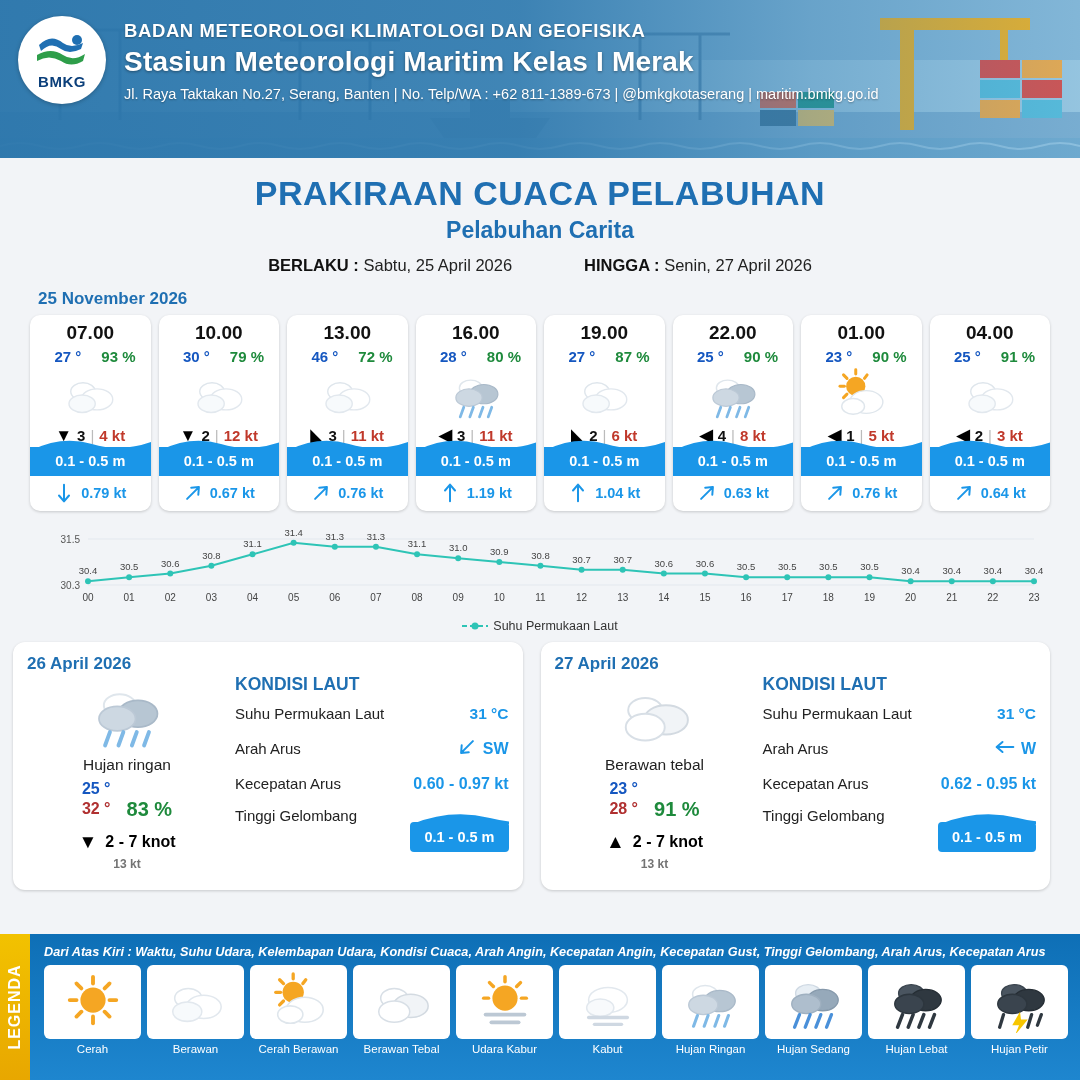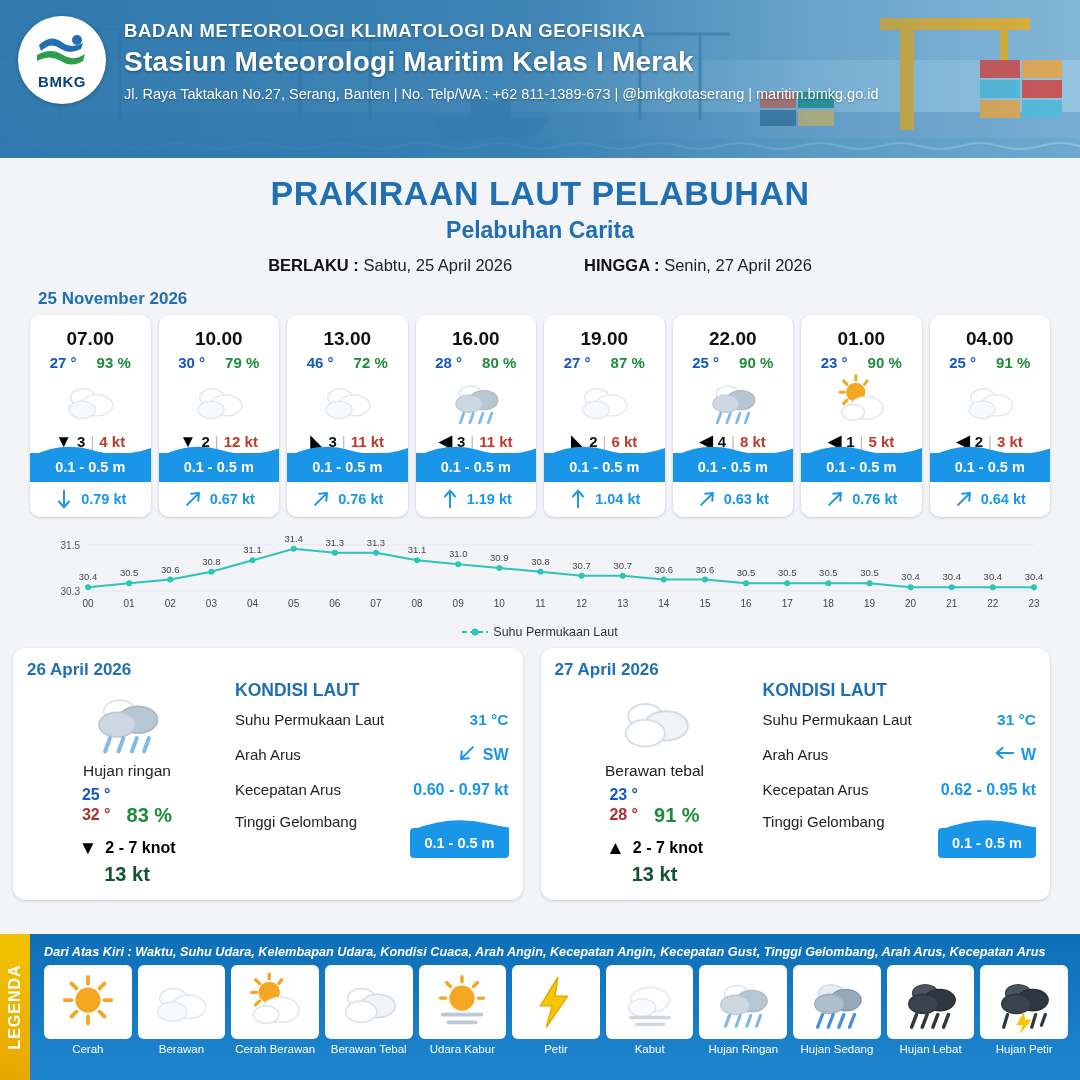--- a/index.html
+++ b/index.html
@@ -64,22 +64,22 @@
     justify-content: center;
   }
   .card {
     width: 124px;
     background:#fff;
     border-radius: 10px;
     box-shadow: 0 1px 3px rgba(0,0,0,.18);
     overflow: hidden;
     display:flex; flex-direction:column;
   }
-  .c-time { text-align:center; font-size:19px; font-weight:bold; color:#111; padding-top:13px; }
-  .c-th { display:flex; justify-content:center; gap:20px; font-size:15px; font-weight:bold; padding:4px 15px 2px; }
+  .c-time { text-align:center; font-size:19px; font-weight:bold; color:#111; padding-top:7px; }
+  .c-th { display:flex; justify-content:flex-end; gap:20px; font-size:15px; font-weight:bold; padding:4px 15px 2px; }
   .c-th .t { color:#1557c0; }
   .c-th .h { color:#1e8a3c; }
   .c-icon { height:56px; display:flex; align-items:center; justify-content:center; }
   .c-wind {
     display:flex; align-items:center; justify-content:center; gap:5px;
     font-size:15px; font-weight:bold; padding: 4px 0 3px;
   }
   .c-wind .arr { font-size: 17px; color:#000; line-height:1; }
   .c-wind .num { color:#111; }
   .c-wind .sep { color:#bbb; font-weight:normal; }
@@ -115,21 +115,21 @@
   .p-date { font-size:17px; font-weight:bold; color:#1f6fb2; text-align:left; margin-bottom: 4px; }
   .p-icon { height:74px; display:flex; align-items:center; justify-content:center; }
   .p-cond { font-size:15.5px; color:#222; margin-top:4px; }
   .p-tt { display:flex; align-items:center; justify-content:center; gap:16px; margin-top:4px; }
   .p-temps { font-size:16px; font-weight:bold; line-height:1.25; }
   .p-temps .lo { color:#1557c0; }
   .p-temps .hi { color:#b03030; }
   .p-hum { font-size:20px; font-weight:bold; color:#1e8a3c;margin-top:20px; }
   .p-wind { display:flex; align-items:center; justify-content:center; gap:8px; margin-top:10px; font-size:16px; font-weight:bold; }
   .p-wind .arr { font-size:19px; }
-  .p-gust { font-size:20px; font-weight:bold; color:#14532d; margin-top:4px; }
+  .p-gust { font-size:12px; font-weight:bold; color:#737373; margin-top:4px; }
   .p-right { flex:1; padding-top: 20px; }
   .p-kl { font-size:17.5px; font-weight:bold; color:#1f6fb2; margin-bottom:10px; }
   .p-row { display:flex; align-items:center; justify-content:space-between; font-size:15px; color:#222; margin-bottom: 14px; }
   .p-row .val { color:#1a96e8; font-weight:bold; font-size:15.5px; }
   .p-row .val.big { font-size:16px; }
   .p-arrow { display:flex; align-items:center; gap:6px; color:#1a96e8; font-weight:bold; font-size:16px; }
   .p-wavebadge {
     background:#1a96e8; color:#fff; font-weight:bold; font-size:14.5px;
     border-radius: 4px; padding: 7px 14px; display:inline-block; position:relative;
   }
@@ -222,21 +222,21 @@
     </div>
     <div class="header-text">
       <div class="h-line1">BADAN METEOROLOGI KLIMATOLOGI DAN GEOFISIKA</div>
       <div class="h-line2">Stasiun Meteorologi Maritim Kelas I Merak</div>
       <div class="h-line3">Jl. Raya Taktakan No.27, Serang, Banten | No. Telp/WA : +62 811-1389-673 | @bmkgkotaserang | maritim.bmkg.go.id</div>
     </div>
   </div>
 </div>
 
 <div class="title-block">
-  <div class="main-title">PRAKIRAAN LAUT PELABUHAN</div>
+  <div class="main-title">PRAKIRAAN CUACA PELABUHAN</div>
   <div class="sub-title">Pelabuhan Carita</div>
   <div class="valid-row">
     <div>
       <b>BERLAKU :</b>
       <span>Sabtu, 25 April 2026</span>
     </div>
     <div>
       <b>HINGGA :</b>
       <span>Senin, 27 April 2026</span>
     </div>
@@ -846,28 +846,20 @@
       <line x1="12" y1="45" x2="52" y2="45"></line>
               <line x1="18" y1="53" x2="46" y2="53"></line>
             </g>
           </svg>
         </div>
     <div class="leg-cap">Udara Kabur</div>
       </div>
       <div class="leg-item">
     <div class="leg-box">
           <svg width="62" height="62" viewBox="0 0 64 64">
-            <path d="M34 6 L16 36 h12 l-6 22 L44 26 H31 z" fill="#f7c600" stroke="#e0ad00" stroke-width="1.5"></path>
-          </svg>
-        </div>
-    <div class="leg-cap">Petir</div>
-      </div>
-      <div class="leg-item">
-    <div class="leg-box">
-          <svg width="62" height="62" viewBox="0 0 64 64">
             <ellipse cx="32" cy="30" rx="20" ry="13" fill="#ffffff" stroke="#e2e8ee" stroke-width="1.6"></ellipse>
       <ellipse cx="24" cy="38" rx="14" ry="9" fill="#f8fafc" stroke="#e2e8ee" stroke-width="1.6"></ellipse>
       <g stroke="#cfd8e2" stroke-width="3.4" stroke-linecap="round">
       <line x1="12" y1="48" x2="52" y2="48"></line>
               <line x1="18" y1="55" x2="46" y2="55"></line>
             </g>
           </svg>
         </div>
     <div class="leg-cap">Kabut</div>
       </div>

